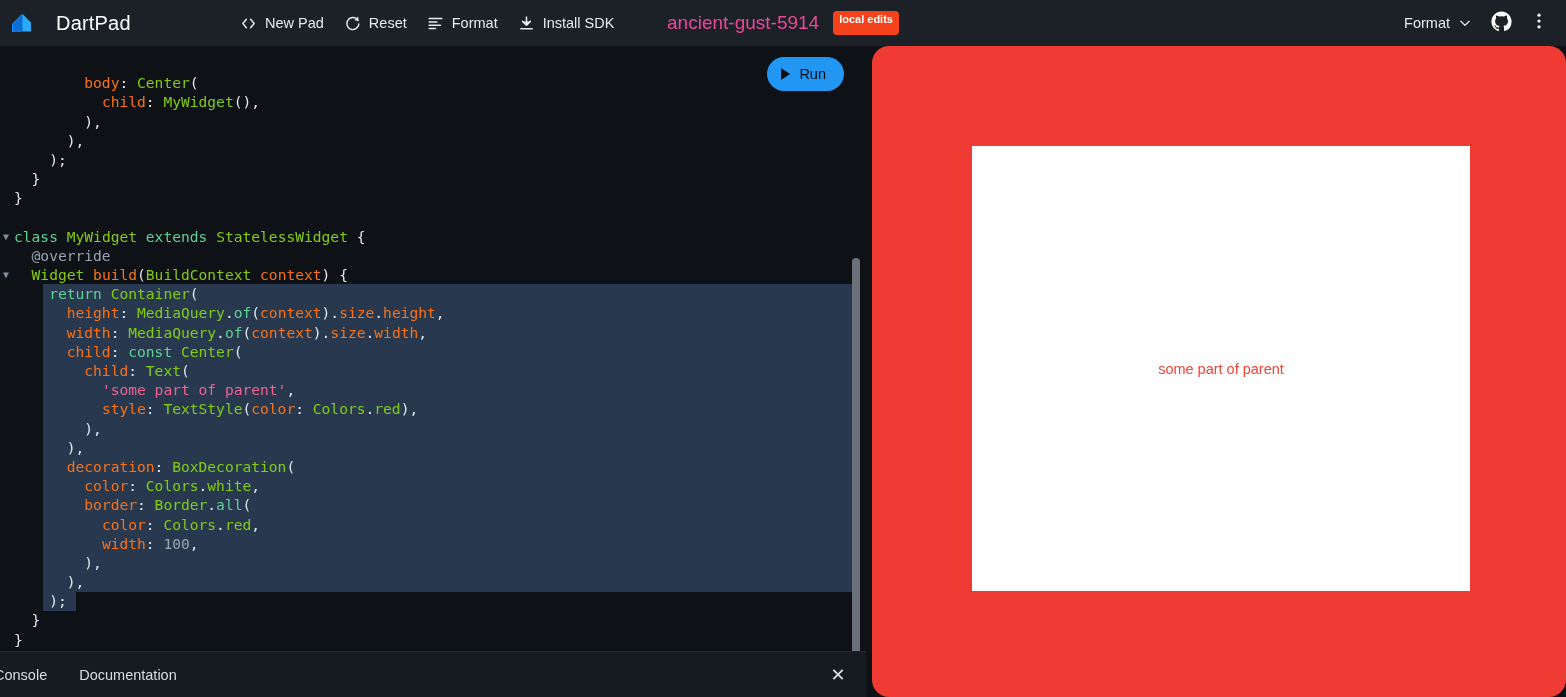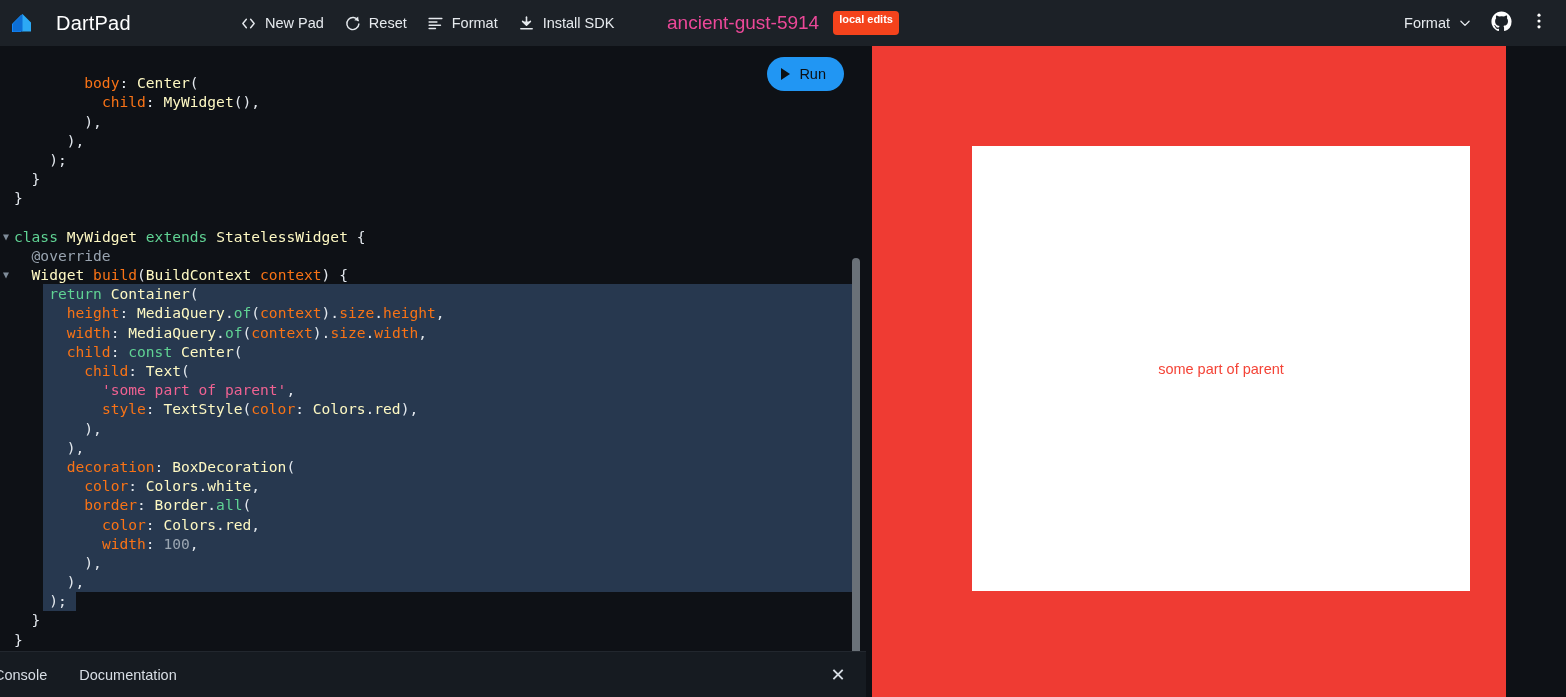--- a/index.html
+++ b/index.html
@@ -78,21 +78,21 @@
     color:#7F8C99; font-size:10px; line-height:13px; text-align:center;
   }
   
   .sel-layer { position:absolute; left:0; top:0; width:866px; height:605px; pointer-events:none; }
   .sel {
     position:absolute; background:#27384F;
   }
 
   
   .k   { color:#60D394; }  
-  .typ { color:#fef9c3; }  
+  .typ { color:#84cc16; }  
   .nm  { color:#f97316; }  
   .mth { color:#60D394; }  
   .pun { color:#E3E8EE; }  
   .str { color:#F06292; }  
   .num { color:#9AA5B1; }  
   .ann { color:#9AA5B1; }
 
   .run-btn {
     position:absolute; right:22px; top:11px;
     background:#2196F3; color:#0C1013;
@@ -126,22 +126,22 @@
   }
   .tab.first { margin-left:-22px; }
   .close-x {
     position:absolute; right:14px; top:50%; transform:translateY(-50%);
     width:28px; height:28px; display:flex; align-items:center; justify-content:center;
     color:#D8DEE5; font-size:18px; cursor:pointer; border-radius:4px;
   }
 
   
   .preview {
-    position:absolute; left:872px; top:46px; width:634px; height:651px;
-    background:#EF3B33; overflow:hidden;
+    position:absolute; left:872px; top:46px; width:694px; height:651px;
+    background:#EF3B33; overflow:hidden;border-radius:17px;
   }
   .white-box {
     position:absolute; left:100px; top:100px; width:498px; height:445px;
     background:#FFFFFF;
     display:flex; align-items:center; justify-content:center;
   }
   .preview-text {
     color:#F44336; font-size:14.5px;
     font-family:"Liberation Sans", sans-serif;
   }

